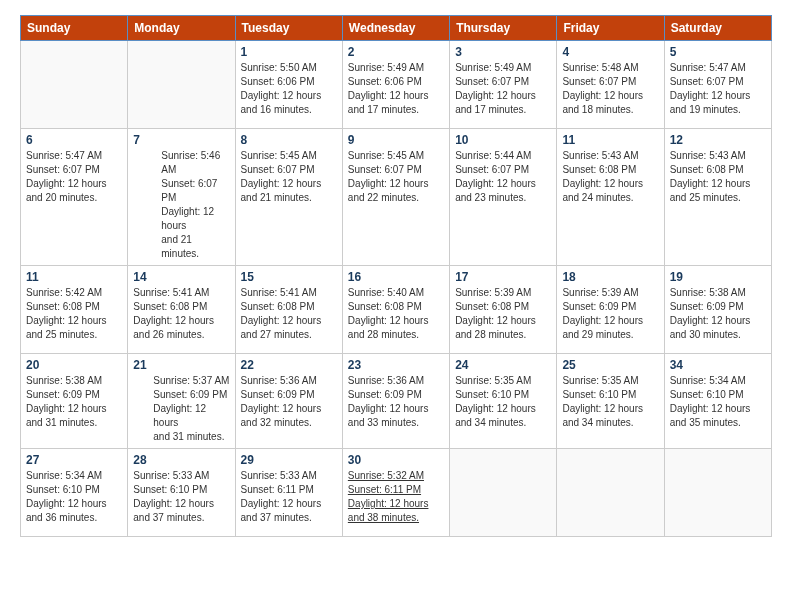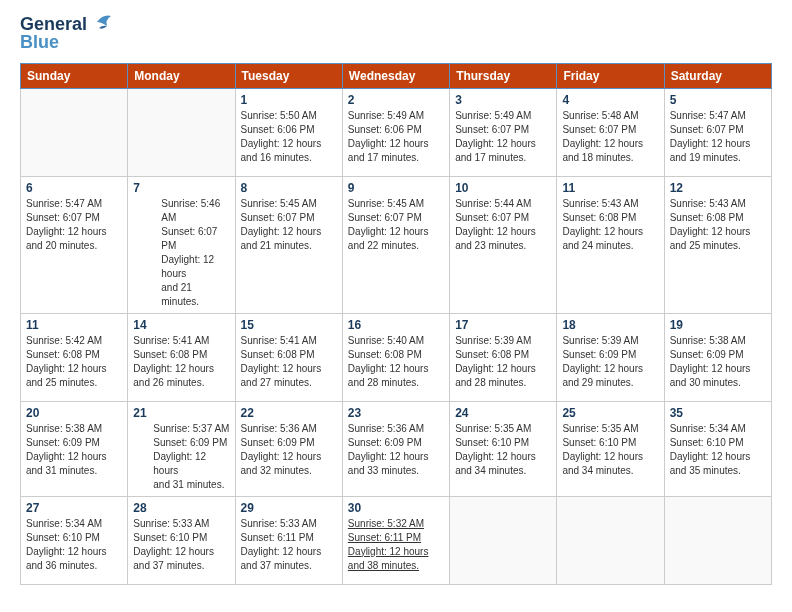--- a/index.html
+++ b/index.html
@@ -81,40 +81,20 @@
       line-height: 1.4;
     }
     .week-row td {
       height: 88px;
     }
   </style>
 </head>
 <body>
 
 <div class="container">
-  <div class="header">
-    <div class="logo">
-      <div>
-        <div style="display:flex;align-items:center;">
-          <span class="logo-text">General</span>
-          <svg width="22" height="20" viewBox="0 0 22 20" style="margin-left:2px;margin-top:-6px;">
-            <path d="M8,10 Q14,2 22,4 Q16,8 18,14 Q12,10 8,10 Z" fill="#4a90c4"></path>
-            <path d="M18,14 Q14,18 10,16 Q13,13 18,14 Z" fill="#3a6ea5"></path>
-          </svg>
-        </div>
-        <div style="display:flex;align-items:center;margin-top:-2px;">
-          <span class="logo-text" style="color:#4a90c4;font-size:18px;font-weight:bold;">Blue</span>
-        </div>
-      </div>
-    </div>
-    <div class="title-block">
-      <div class="month-title"></div>
-      <div class="location"></div>
-    </div>
-  </div>
 
   <table class="calendar">
     <thead>
       <tr>
       <th>Sunday</th>
           <th>Monday</th>
           <th>Tuesday</th>
           <th>Wednesday</th>
           <th>Thursday</th>
           <th>Friday</th>
@@ -300,21 +280,21 @@
 and 34 minutes.</div>
           </td>
           <td>
             <div class="day-num">25</div>
             <div class="day-info" style="white-space: pre-line;">Sunrise: 5:35 AM
 Sunset: 6:10 PM
 Daylight: 12 hours
 and 34 minutes.</div>
           </td>
           <td>
-            <div class="day-num">35</div>
+            <div class="day-num">34</div>
             <div class="day-info" style="white-space: pre-line;">Sunrise: 5:34 AM
 Sunset: 6:10 PM
 Daylight: 12 hours
 and 35 minutes.</div>
           </td>
         </tr>
         <tr class="week-row">
           <td>
             <div class="day-num">27</div>
             <div class="day-info" style="white-space: pre-line;">Sunrise: 5:34 AM

